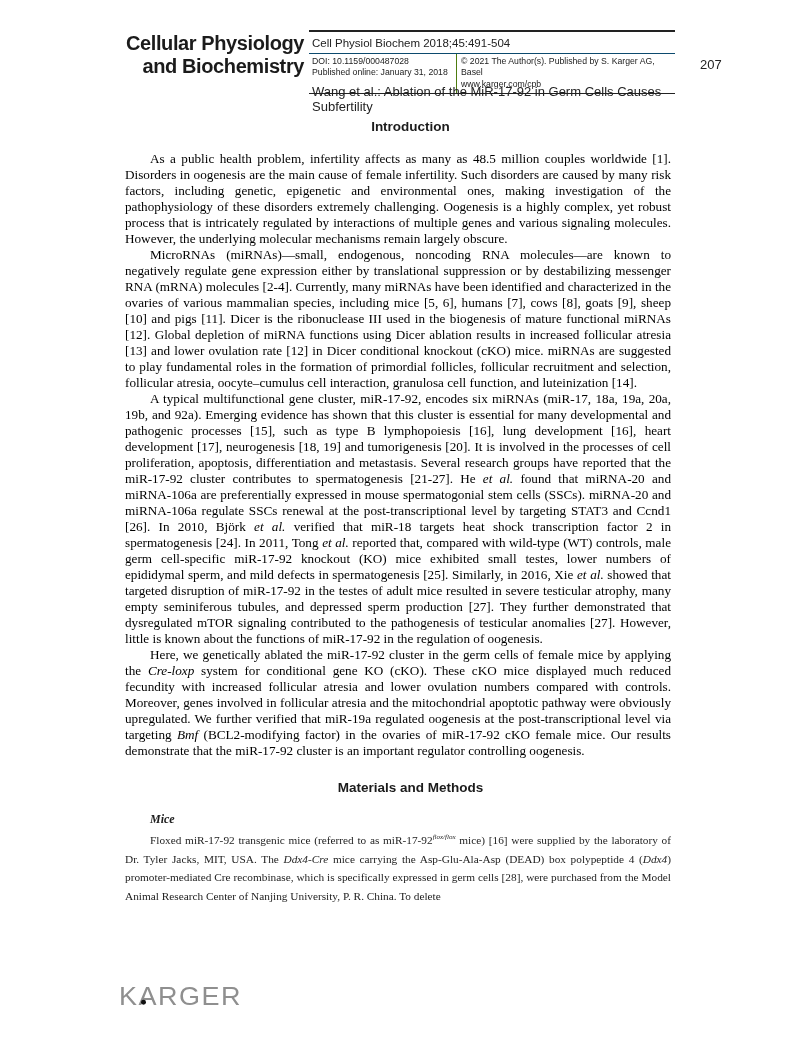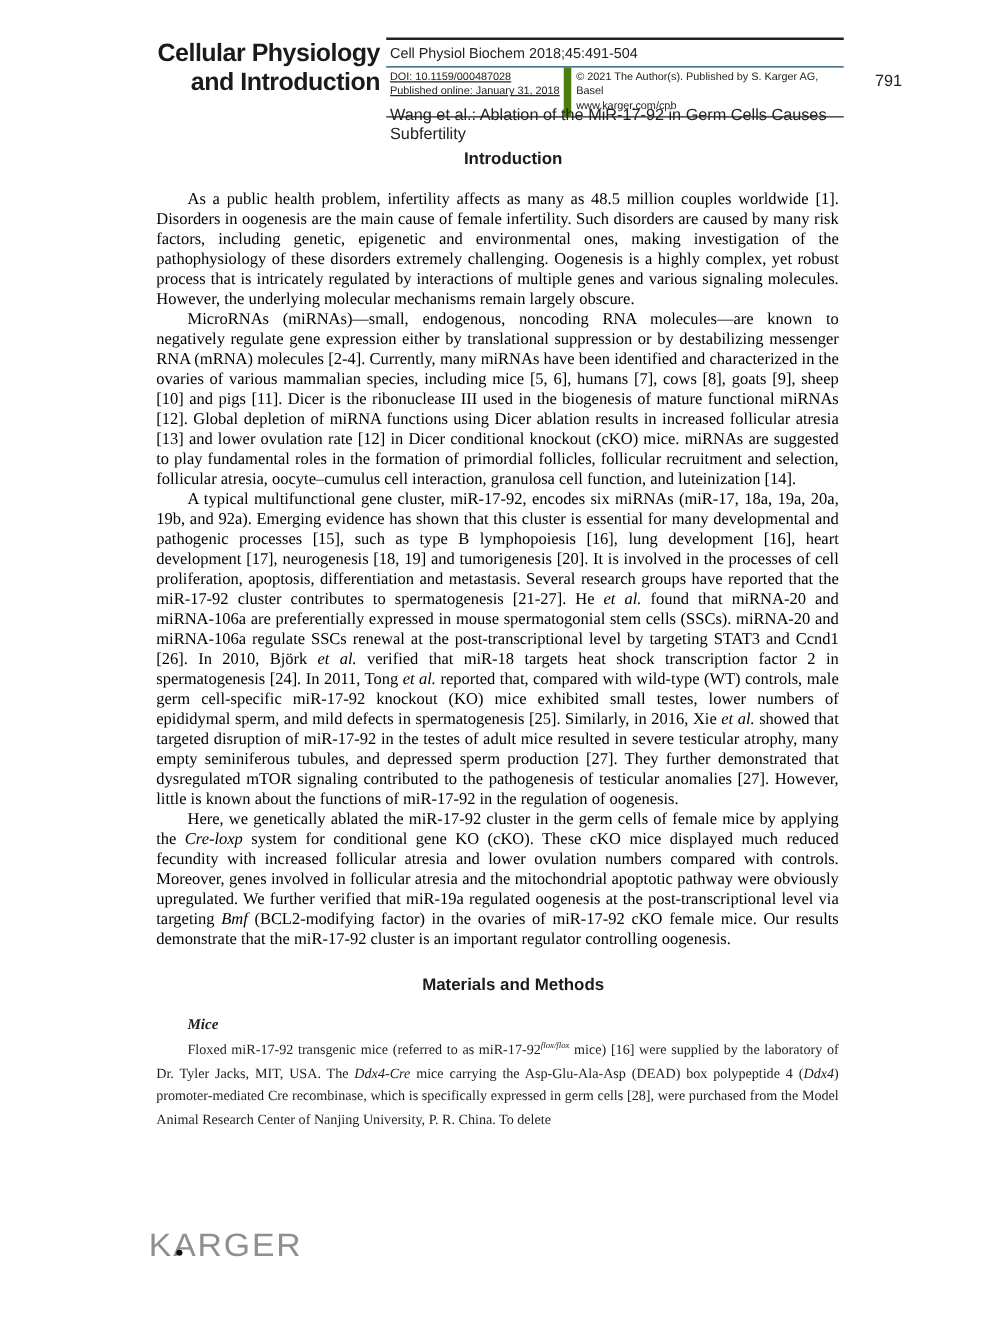--- a/index.html
+++ b/index.html
@@ -44,23 +44,22 @@
     border-bottom: 1px solid #0c4a6e;
   }
   .info-row {
     display: flex;
     border-bottom: 1.6px solid #222222;
     font-size: 8.7px;
     line-height: 11.3px;
   }
   .info-left {
     width: 148px;
-    border-right: 6px solid #4d7c0f;
+    border-right: 1px solid #4d7c0f;
     padding: 2px 2px 3px 3px;
-    text-decoration: underline;
   }
   .info-right {
     flex: 1;
     padding: 2px 2px 3px 4px;
   }
   .running-head {
     position: absolute;
     left: 312px;
     top: 84px;
     width: 380px;
@@ -152,39 +151,39 @@
     background: #111111;
   }
 </style>
 </head>
 <body>
 
 <div class="page">
 
   <div class="journal-title">
     <div>Cellular Physiology</div>
-    <div>and Introduction</div>
+    <div>and Biochemistry</div>
   </div>
 
   <div class="header-box">
     <div class="citation-row">Cell Physiol Biochem 2018;45:491-504</div>
     <div class="info-row">
       <div class="info-left">
         <div>DOI: 10.1159/000487028</div>
         <div>Published online: January 31, 2018</div>
       </div>
       <div class="info-right">
         <div>© 2021 The Author(s). Published by S. Karger AG, Basel</div>
         <div>www.karger.com/cpb</div>
       </div>
     </div>
   </div>
 
   <div class="running-head">Wang et al.: Ablation of the MiR-17-92 in Germ Cells Causes Subfertility</div>
-  <div class="page-number">791</div>
+  <div class="page-number">207</div>
 
   <div class="body-text">
     <div class="section-heading">Introduction</div>
     <p class="para">As a public health problem, infertility affects as many as 48.5 million couples worldwide [1]. Disorders in oogenesis are the main cause of female infertility. Such disorders are caused by many risk factors, including genetic, epigenetic and environmental ones, making investigation of the pathophysiology of these disorders extremely challenging. Oogenesis is a highly complex, yet robust process that is intricately regulated by interactions of multiple genes and various signaling molecules. However, the underlying molecular mechanisms remain largely obscure.</p>
     <p class="para">MicroRNAs (miRNAs)—small, endogenous, noncoding RNA molecules—are known to negatively regulate gene expression either by translational suppression or by destabilizing messenger RNA (mRNA) molecules [2-4]. Currently, many miRNAs have been identified and characterized in the ovaries of various mammalian species, including mice [5, 6], humans [7], cows [8], goats [9], sheep [10] and pigs [11]. Dicer is the ribonuclease III used in the biogenesis of mature functional miRNAs [12]. Global depletion of miRNA functions using Dicer ablation results in increased follicular atresia [13] and lower ovulation rate [12] in Dicer conditional knockout (cKO) mice. miRNAs are suggested to play fundamental roles in the formation of primordial follicles, follicular recruitment and selection, follicular atresia, oocyte–cumulus cell interaction, granulosa cell function, and luteinization [14].</p>
     <p class="para">A typical multifunctional gene cluster, miR-17-92, encodes six miRNAs (miR-17, 18a, 19a, 20a, 19b, and 92a). Emerging evidence has shown that this cluster is essential for many developmental and pathogenic processes [15], such as type B lymphopoiesis [16], lung development [16], heart development [17], neurogenesis [18, 19] and tumorigenesis [20]. It is involved in the processes of cell proliferation, apoptosis, differentiation and metastasis. Several research groups have reported that the miR-17-92 cluster contributes to spermatogenesis [21-27]. He <span style="font-style: italic;">et al.</span> found that miRNA-20 and miRNA-106a are preferentially expressed in mouse spermatogonial stem cells (SSCs). miRNA-20 and miRNA-106a regulate SSCs renewal at the post-transcriptional level by targeting STAT3 and Ccnd1 [26]. In 2010, Björk <span style="font-style: italic;">et al.</span> verified that miR-18 targets heat shock transcription factor 2 in spermatogenesis [24]. In 2011, Tong <span style="font-style: italic;">et al.</span> reported that, compared with wild-type (WT) controls, male germ cell-specific miR-17-92 knockout (KO) mice exhibited small testes, lower numbers of epididymal sperm, and mild defects in spermatogenesis [25]. Similarly, in 2016, Xie <span style="font-style: italic;">et al.</span> showed that targeted disruption of miR-17-92 in the testes of adult mice resulted in severe testicular atrophy, many empty seminiferous tubules, and depressed sperm production [27]. They further demonstrated that dysregulated mTOR signaling contributed to the pathogenesis of testicular anomalies [27]. However, little is known about the functions of miR-17-92 in the regulation of oogenesis.</p>
     <p class="para">Here, we genetically ablated the miR-17-92 cluster in the germ cells of female mice by applying the <span style="font-style: italic;">Cre-loxp</span> system for conditional gene KO (cKO). These cKO mice displayed much reduced fecundity with increased follicular atresia and lower ovulation numbers compared with controls. Moreover, genes involved in follicular atresia and the mitochondrial apoptotic pathway were obviously upregulated. We further verified that miR-19a regulated oogenesis at the post-transcriptional level via targeting <span style="font-style: italic;">Bmf</span> (BCL2-modifying factor) in the ovaries of miR-17-92 cKO female mice. Our results demonstrate that the miR-17-92 cluster is an important regulator controlling oogenesis.</p>
 
     <div class="section-heading methods">Materials and Methods</div>
     <div class="subsection-heading">Mice</div>

